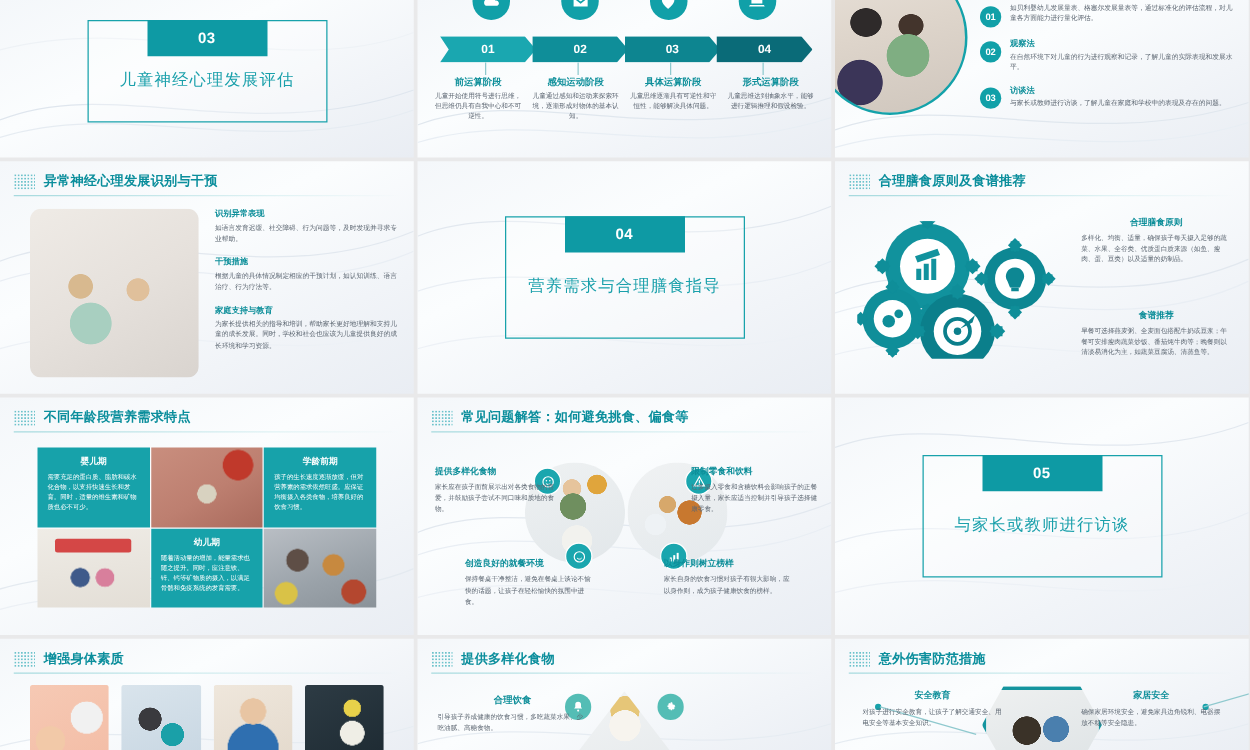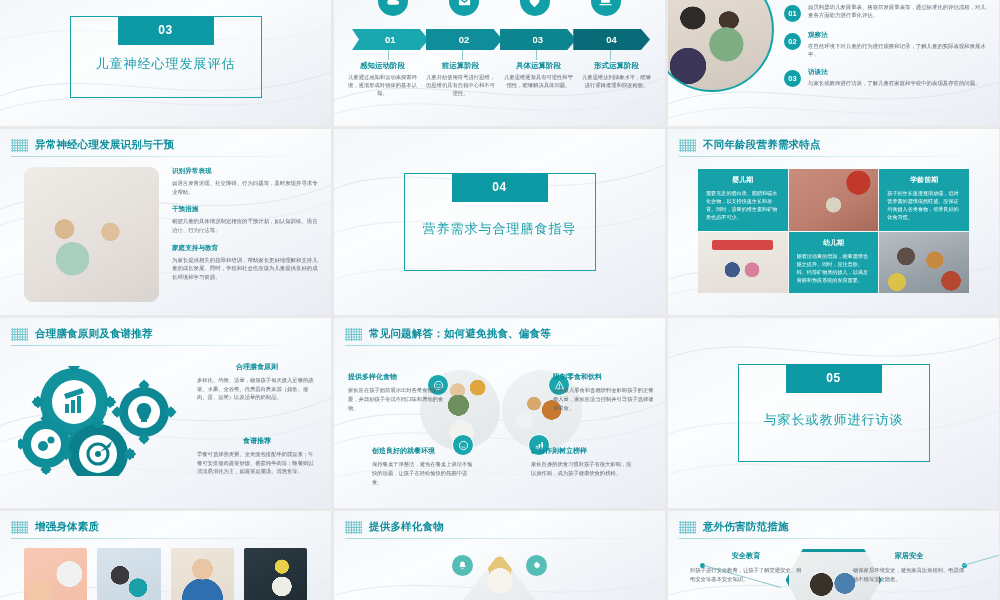--- a/index.html
+++ b/index.html
@@ -357,26 +357,26 @@
       <div class="stem">
           <i></i>
         </div>
         <div class="stem">
           <i></i>
         </div>
     </div>
 
     <div class="pcols">
       <div class="pcol">
+        <h4>前运算阶段</h4>
+        <p>儿童开始使用符号进行思维，但思维仍具有自我中心和不可逆性。</p>
+      </div>
+      <div class="pcol">
         <h4>感知运动阶段</h4>
         <p>儿童通过感知和运动来探索环境，逐渐形成对物体的基本认知。</p>
-      </div>
-      <div class="pcol">
-        <h4>前运算阶段</h4>
-        <p>儿童开始使用符号进行思维，但思维仍具有自我中心和不可逆性。</p>
       </div>
       <div class="pcol">
         <h4>具体运算阶段</h4>
         <p>儿童思维逐渐具有可逆性和守恒性，能够解决具体问题。</p>
       </div>
       <div class="pcol">
         <h4>形式运算阶段</h4>
         <p>儿童思维达到抽象水平，能够进行逻辑推理和假设检验。</p>
       </div>
     </div>
@@ -451,52 +451,20 @@
     <div class="swoosh">
       <svg viewBox="0 0 331 186" preserveAspectRatio="none">
         <path d="M0,60 C90,24 210,86 331,36" stroke="#e2e8ef" stroke-width="1" fill="none"></path>
         <path d="M0,104 C100,70 220,128 331,80" stroke="#e9eef4" stroke-width="1" fill="none"></path>
         <path d="M0,150 C110,118 230,172 331,132" stroke="#edf1f6" stroke-width="1" fill="none"></path>
       </svg>
     </div>
     <div class="cover-box">
       <div class="cover-num">04</div>
       <div class="cover-title">营养需求与合理膳食指导</div>
-    </div>
-  </div>
-
-  <div class="slide">
-    <div class="swoosh">
-      <svg viewBox="0 0 331 186" preserveAspectRatio="none">
-        <path d="M0,150 C110,118 230,176 331,134" stroke="#e4eaf0" stroke-width="1" fill="none"></path>
-        <path d="M0,166 C110,136 230,188 331,150" stroke="#ecf0f5" stroke-width="1" fill="none"></path>
-      </svg>
-    </div>
-    <div class="shead">
-      <div class="dotgrid"></div>
-      <h2>不同年龄段营养需求特点</h2>
-    </div>
-    <div class="underline"></div>
-
-    <div class="ngrid">
-      <div class="ncell txt">
-        <h4>婴儿期</h4>
-        <p>需要充足的蛋白质、脂肪和碳水化合物，以支持快速生长和发育。同时，适量的维生素和矿物质也必不可少。</p>
-      </div>
-      <div class="ncell ph-meal"></div>
-      <div class="ncell txt">
-        <h4>学龄前期</h4>
-        <p>孩子的生长速度逐渐放缓，但对营养素的需求依然旺盛。应保证均衡摄入各类食物，培养良好的饮食习惯。</p>
-      </div>
-      <div class="ncell ph-dolls"></div>
-      <div class="ncell txt">
-        <h4>幼儿期</h4>
-        <p>随着活动量的增加，能量需求也随之提升。同时，应注意铁、锌、钙等矿物质的摄入，以满足骨骼和免疫系统的发育需要。</p>
-      </div>
-      <div class="ncell ph-kitchen"></div>
     </div>
   </div>
 
   <div class="slide">
     <div class="swoosh">
       <svg viewBox="0 0 331 190" preserveAspectRatio="none">
         <path d="M0,108 C90,70 210,134 331,80" stroke="#e2e8ef" stroke-width="1" fill="none"></path>
         <path d="M0,124 C100,90 220,152 331,98" stroke="#e9eef4" stroke-width="1" fill="none"></path>
         <path d="M0,158 C110,128 230,182 331,140" stroke="#edf1f6" stroke-width="1" fill="none"></path>
       </svg>
@@ -590,20 +558,52 @@
       <p>多样化、均衡、适量，确保孩子每天摄入足够的蔬菜、水果、全谷类、优质蛋白质来源（如鱼、瘦肉、蛋、豆类）以及适量的奶制品。</p>
     </div>
     <div class="gtxt" style="top:118px; width:120px;">
       <h4>食谱推荐</h4>
       <p>早餐可选择燕麦粥、全麦面包搭配牛奶或豆浆；午餐可安排瘦肉蔬菜炒饭、番茄炖牛肉等；晚餐则以清淡易消化为主，如蔬菜豆腐汤、清蒸鱼等。</p>
     </div>
   </div>
 
   <div class="slide">
     <div class="swoosh">
+      <svg viewBox="0 0 331 186" preserveAspectRatio="none">
+        <path d="M0,150 C110,118 230,176 331,134" stroke="#e4eaf0" stroke-width="1" fill="none"></path>
+        <path d="M0,166 C110,136 230,188 331,150" stroke="#ecf0f5" stroke-width="1" fill="none"></path>
+      </svg>
+    </div>
+    <div class="shead">
+      <div class="dotgrid"></div>
+      <h2>不同年龄段营养需求特点</h2>
+    </div>
+    <div class="underline"></div>
+
+    <div class="ngrid">
+      <div class="ncell txt">
+        <h4>婴儿期</h4>
+        <p>需要充足的蛋白质、脂肪和碳水化合物，以支持快速生长和发育。同时，适量的维生素和矿物质也必不可少。</p>
+      </div>
+      <div class="ncell ph-meal"></div>
+      <div class="ncell txt">
+        <h4>学龄前期</h4>
+        <p>孩子的生长速度逐渐放缓，但对营养素的需求依然旺盛。应保证均衡摄入各类食物，培养良好的饮食习惯。</p>
+      </div>
+      <div class="ncell ph-dolls"></div>
+      <div class="ncell txt">
+        <h4>幼儿期</h4>
+        <p>随着活动量的增加，能量需求也随之提升。同时，应注意铁、锌、钙等矿物质的摄入，以满足骨骼和免疫系统的发育需要。</p>
+      </div>
+      <div class="ncell ph-kitchen"></div>
+    </div>
+  </div>
+
+  <div class="slide">
+    <div class="swoosh">
       <svg viewBox="0 0 331 190" preserveAspectRatio="none">
         <path d="M0,108 C90,72 210,134 331,84" stroke="#e2e8ef" stroke-width="1" fill="none"></path>
         <path d="M0,126 C100,92 220,152 331,102" stroke="#e9eef4" stroke-width="1" fill="none"></path>
         <path d="M0,160 C110,130 230,184 331,142" stroke="#edf1f6" stroke-width="1" fill="none"></path>
       </svg>
     </div>
     <div class="shead">
       <div class="dotgrid"></div>
       <h2>常见问题解答：如何避免挑食、偏食等</h2>
     </div>
@@ -712,20 +712,24 @@
           <path d="M12 3a5 5 0 00-5 5v4l-2 3h14l-2-3V8a5 5 0 00-5-5z"></path>
           <circle cx="12" cy="18.5" r="1.8"></circle>
         </svg>
     </div>
     <div class="cdbadge" style="right:118px; top:44px;">
       <svg viewBox="0 0 24 24">
           <path d="M12 8a4 4 0 100 8 4 4 0 000-8zm9 4l-2-.6.6-2-1.7-1.7-2 .6L14.6 4h-2.4l-.6 2-2-.6L7.9 7.1l.6 2-2 .6v2.4l2 .6-.6 2 1.7 1.7 2-.6.6 2h2.4l.6-2 2 .6 1.7-1.7-.6-2 2-.6z"></path>
         </svg>
     </div>
 
+    <div class="cd-col" style="left:16px; top:44px;">
+      <h4>合理饮食</h4>
+      <p>引导孩子养成健康的饮食习惯，多吃蔬菜水果、少吃油腻、高糖食物。</p>
+    </div>
   </div>
 
   <div class="slide">
     <div class="swoosh">
       <svg viewBox="0 0 331 98" preserveAspectRatio="none">
         <path d="M0,84 C100,56 220,102 331,68" stroke="#e6ecf2" stroke-width="1" fill="none"></path>
       </svg>
     </div>
     <div class="shead">
       <div class="dotgrid"></div>
@@ -738,19 +742,19 @@
     </div>
     <div class="apdot" style="left:32px; top:52px;"></div>
     <div class="apdot" style="right:32px; top:52px;"></div>
     <div class="apline" style="left:36px; top:54px; width:80px; transform:rotate(16deg);"></div>
     <div class="apline" style="right:36px; top:54px; width:80px; transform:rotate(164deg); transform-origin:right center;"></div>
 
     <div class="ap-col" style="left:22px; top:40px;">
       <h4>安全教育</h4>
       <p>对孩子进行安全教育，让孩子了解交通安全、用电安全等基本安全知识。</p>
     </div>
-    <div class="ap-col" style="right:34px; top:40px;">
+    <div class="ap-col" style="right:22px; top:40px;">
       <h4>家居安全</h4>
       <p>确保家居环境安全，避免家具边角锐利、电器摆放不稳等安全隐患。</p>
     </div>
   </div>
 
 </div>
 
 </body></html>

